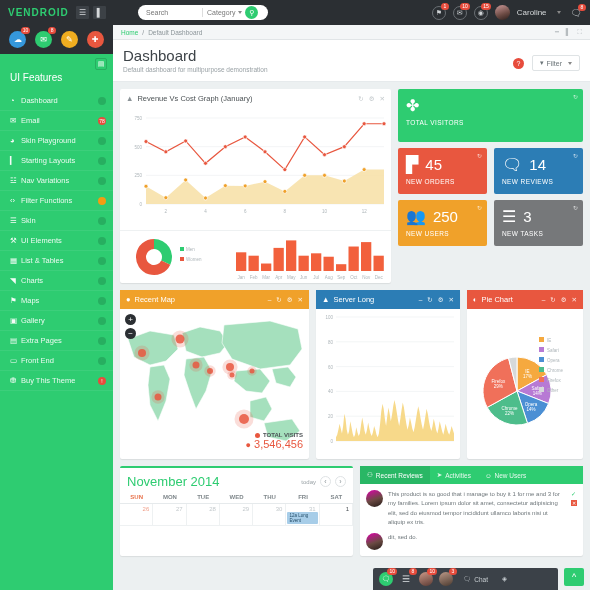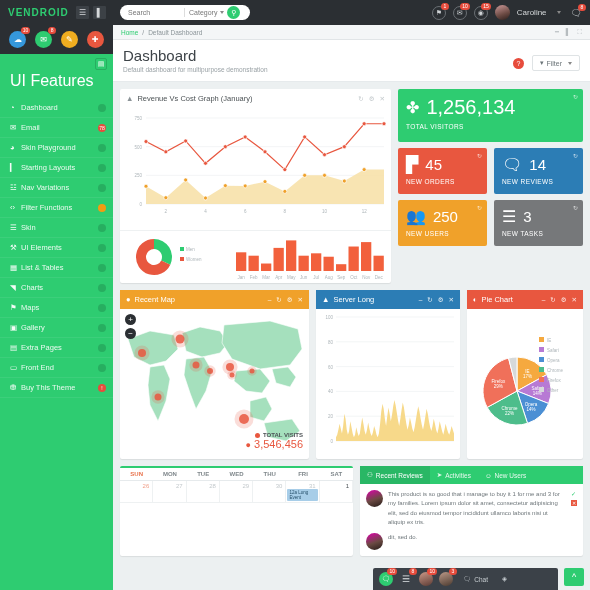--- a/index.html
+++ b/index.html
@@ -5,37 +5,37 @@
   * { box-sizing: border-box; margin:0; padding:0; }
   body {
     width: 590px; height: 590px;
     font-family: "Liberation Sans", sans-serif;
     background: #ecf0f1; overflow: hidden; position: relative;
   }
   
   .topbar { height:25px; background:#2b2f33; display:flex; align-items:center; position:relative; z-index:30;}
   .brand { width:72px; color:#2ecc71; font-size:10px; font-weight:bold; letter-spacing:1px; padding-left:8px;}
   .tb-sq { width:13px;height:13px;background:#3c4146;color:#d5d8da;font-size:8px;display:flex;align-items:center;justify-content:center;margin-left:4px;border-radius:1px;}
-  .search-wrap { display:flex; align-items:center; background:#fff; border-radius:9px; height:15px; margin-left:14px; width:130px; padding:0 2px 0 8px;}
+  .search-wrap { display:flex; align-items:center; background:#fff; border-radius:9px; height:15px; margin-left:32px; width:130px; padding:0 2px 0 8px;}
   .search-wrap input { border:0; outline:0; font-size:7px; color:#aaa; width:52px; background:transparent; font-family:"Liberation Sans",sans-serif;}
   .sep { width:1px;height:9px;background:#ddd;margin:0 4px;}
   .cat { font-size:7px;color:#777; }
   .caret { border-left:2.5px solid transparent;border-right:2.5px solid transparent;border-top:3px solid #888;margin-left:3px;}
   .search-btn { width:13px;height:13px;border-radius:50%;background:#2ecc71;color:#fff;font-size:7px;display:flex;align-items:center;justify-content:center;margin-left:3px;}
   .tb-right { margin-left:auto; display:flex; align-items:center; padding-right:8px; gap:7px;}
   .circ-ic { width:14px;height:14px;border-radius:50%;border:1px solid #6a6f74;color:#cfd3d6;font-size:7px;display:flex;align-items:center;justify-content:center;position:relative;}
   .badge { position:absolute;top:-4px;right:-4px;background:#e74c3c;color:#fff;font-size:5px;border-radius:6px;padding:0 2px;min-width:8px;text-align:center;line-height:7px;height:7px;}
   .avatar-sm { width:15px;height:15px;border-radius:50%;background:linear-gradient(160deg,#c99,#6b4a43 60%,#2c1f1c);}
   .uname { color:#d5d8da;font-size:8px; }
   
   .sidebar { position:absolute; left:0; top:25px; width:113px; bottom:0; background:#2ecc71; z-index:20;}
   .quick { height:29px;background:#2b2f33;display:flex;align-items:center;justify-content:space-around;padding:0 5px;}
   .q-btn { width:17px;height:17px;border-radius:50%;display:flex;align-items:center;justify-content:center;color:#fff;font-size:8px;position:relative;}
   .sb-tog { width:12px;height:12px;border:1px solid #27ae60;color:#eafaf0;font-size:7px;display:flex;align-items:center;justify-content:center;border-radius:2px;margin:4px 6px 0 auto;}
-  .sb-title { color:#fff;font-size:16px;padding:2px 0 8px 10px;}
+  .sb-title { color:#fff;font-size:10px;padding:2px 0 8px 10px;}
   .nav-item { display:flex;align-items:center;height:20px;padding:0 7px 0 10px;color:#eafaf0;font-size:7.5px;border-bottom:1px solid rgba(255,255,255,.07);}
   .nav-ic { width:11px;font-size:7.5px;color:#fff;opacity:.95;}
   .nav-lbl { flex:1; }
   .nav-dot { width:8px;height:8px;border-radius:50%;background:#27ae60;color:#bfe8ce;font-size:5px;display:flex;align-items:center;justify-content:center;}
   .nav-dot.red{background:#e74c3c;color:#fff;} .nav-dot.orange{background:#f39c12;color:#fff;}
   
   .content { position:absolute; left:113px; top:25px; right:0; bottom:0; overflow:hidden; background:#ecf0f1;}
   .crumbbar { height:15px;background:#f4f6f7;border-bottom:1px solid #e1e5e7;display:flex;align-items:center;padding:0 8px;font-size:6.5px;color:#8c9599;}
   .crumb-home { color:#2ecc71; }
   .crumb-ic { margin-left:auto;display:flex;gap:7px;color:#b6bcbf;font-size:6.5px;}
@@ -321,21 +321,20 @@
               <text x="148.65" y="48" text-anchor="middle" class="tick">Dec</text>
             </svg>
         </div>
       </div>
 
       <div style="flex:1;">
         <div class="stat" style="background:#2ecc71;height:53px;">
           <span class="refresh">↻</span>
           <div class="stat-main">
               <span class="stat-ic">✤</span>
-            <span class="stat-num">1,256,134</span>
             </div>
           <div class="stat-lbl">TOTAL VISITORS</div>
         </div>
         <div class="row" style="margin-top:6px;">
           <div class="stat" style="background:#e8573f;flex:1;height:46px;">
             <span class="refresh">↻</span>
             <div class="stat-main">
                 <span class="stat-ic">▛</span>
               <span class="stat-num sm">45</span>
               </div>
@@ -497,20 +496,28 @@
             <rect x="72" y="68" width="5" height="5" fill="#f0705a"></rect>
             <text x="80" y="72.5" class="tick" fill="#7c8488">Firefox</text>
             <rect x="72" y="78" width="5" height="5" fill="#d6d9da"></rect>
             <text x="80" y="82.5" class="tick" fill="#7c8488">Other</text>
           </svg>
       </div>
     </div>
 
     <div class="row" style="margin-top:7px;">
       <div class="panel" style="width:233px;border-top:2px solid #2ecc71;">
+        <div style="display:flex;align-items:center;padding:6px 7px 2px;">
+          <div class="cal-t">November 2014</div>
+          <div style="margin-left:auto;display:flex;align-items:center;gap:4px;">
+            <span style="font-size:6px;color:#9aa2a6;">today</span>
+            <span style="width:11px;height:11px;border:1px solid #dfe3e5;border-radius:50%;display:flex;align-items:center;justify-content:center;font-size:7px;color:#8b9397;">‹</span>
+            <span style="width:11px;height:11px;border:1px solid #dfe3e5;border-radius:50%;display:flex;align-items:center;justify-content:center;font-size:7px;color:#8b9397;">›</span>
+          </div>
+        </div>
         <div class="cal-hd" id="cal-head">
             <div>SUN</div>
             <div>MON</div>
             <div>TUE</div>
             <div>WED</div>
             <div>THU</div>
             <div>FRI</div>
             <div>SAT</div>
           </div>
         <div class="cal-row" id="cal-week">

